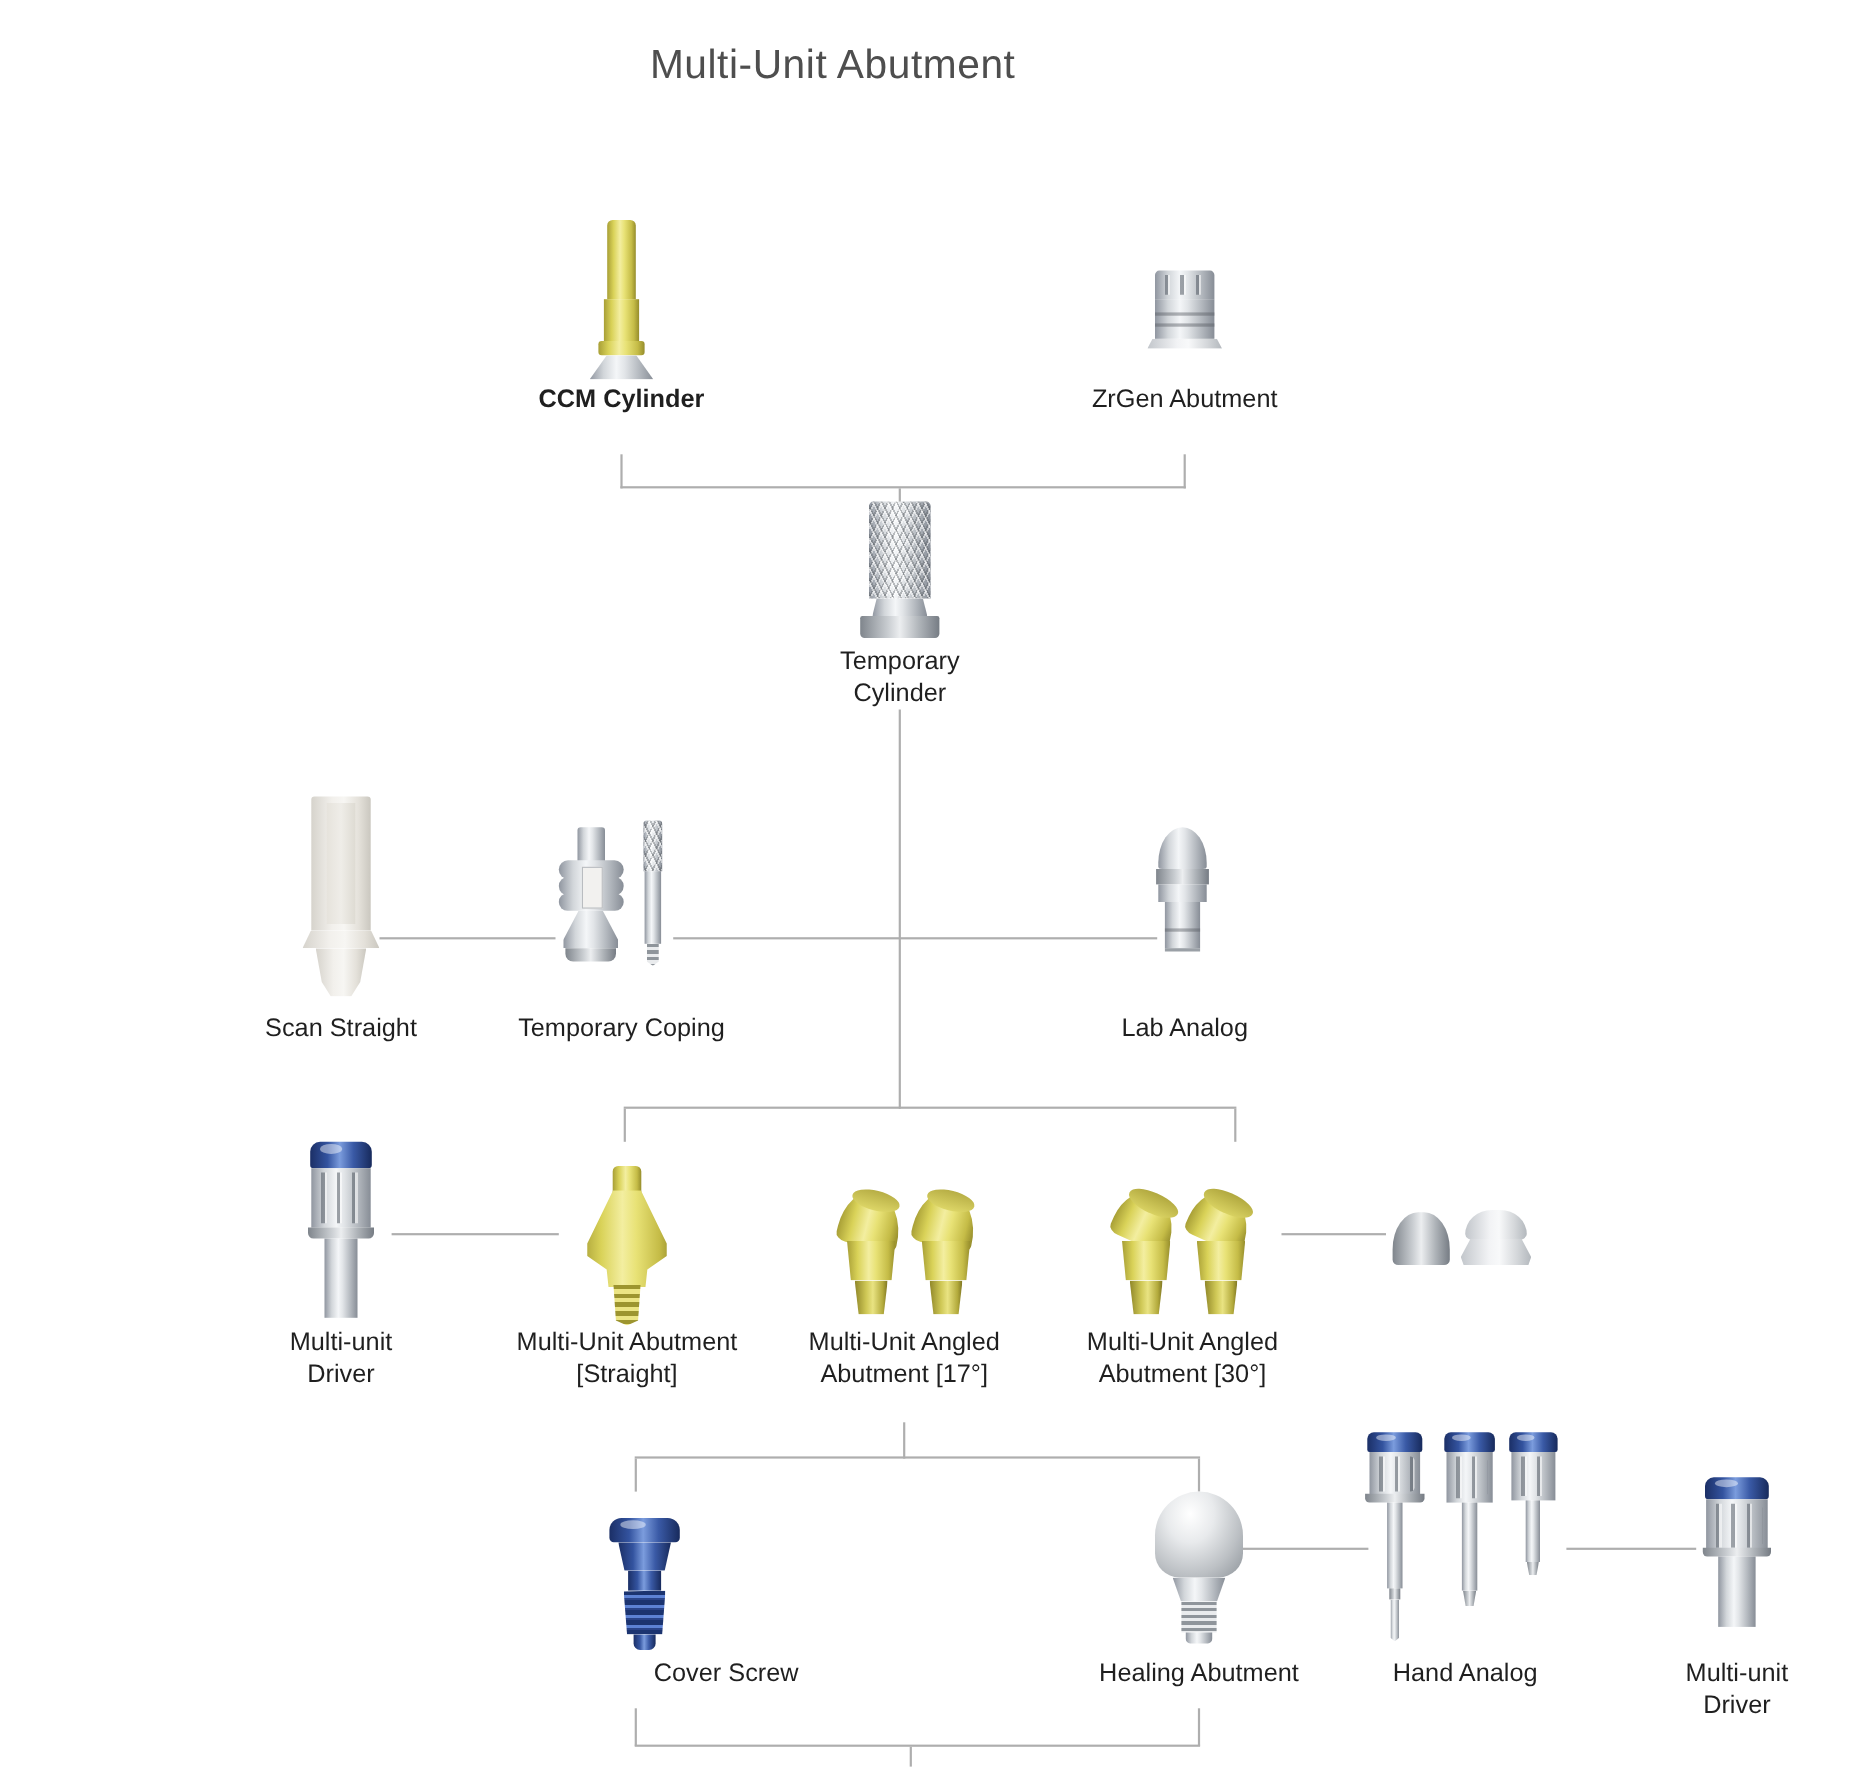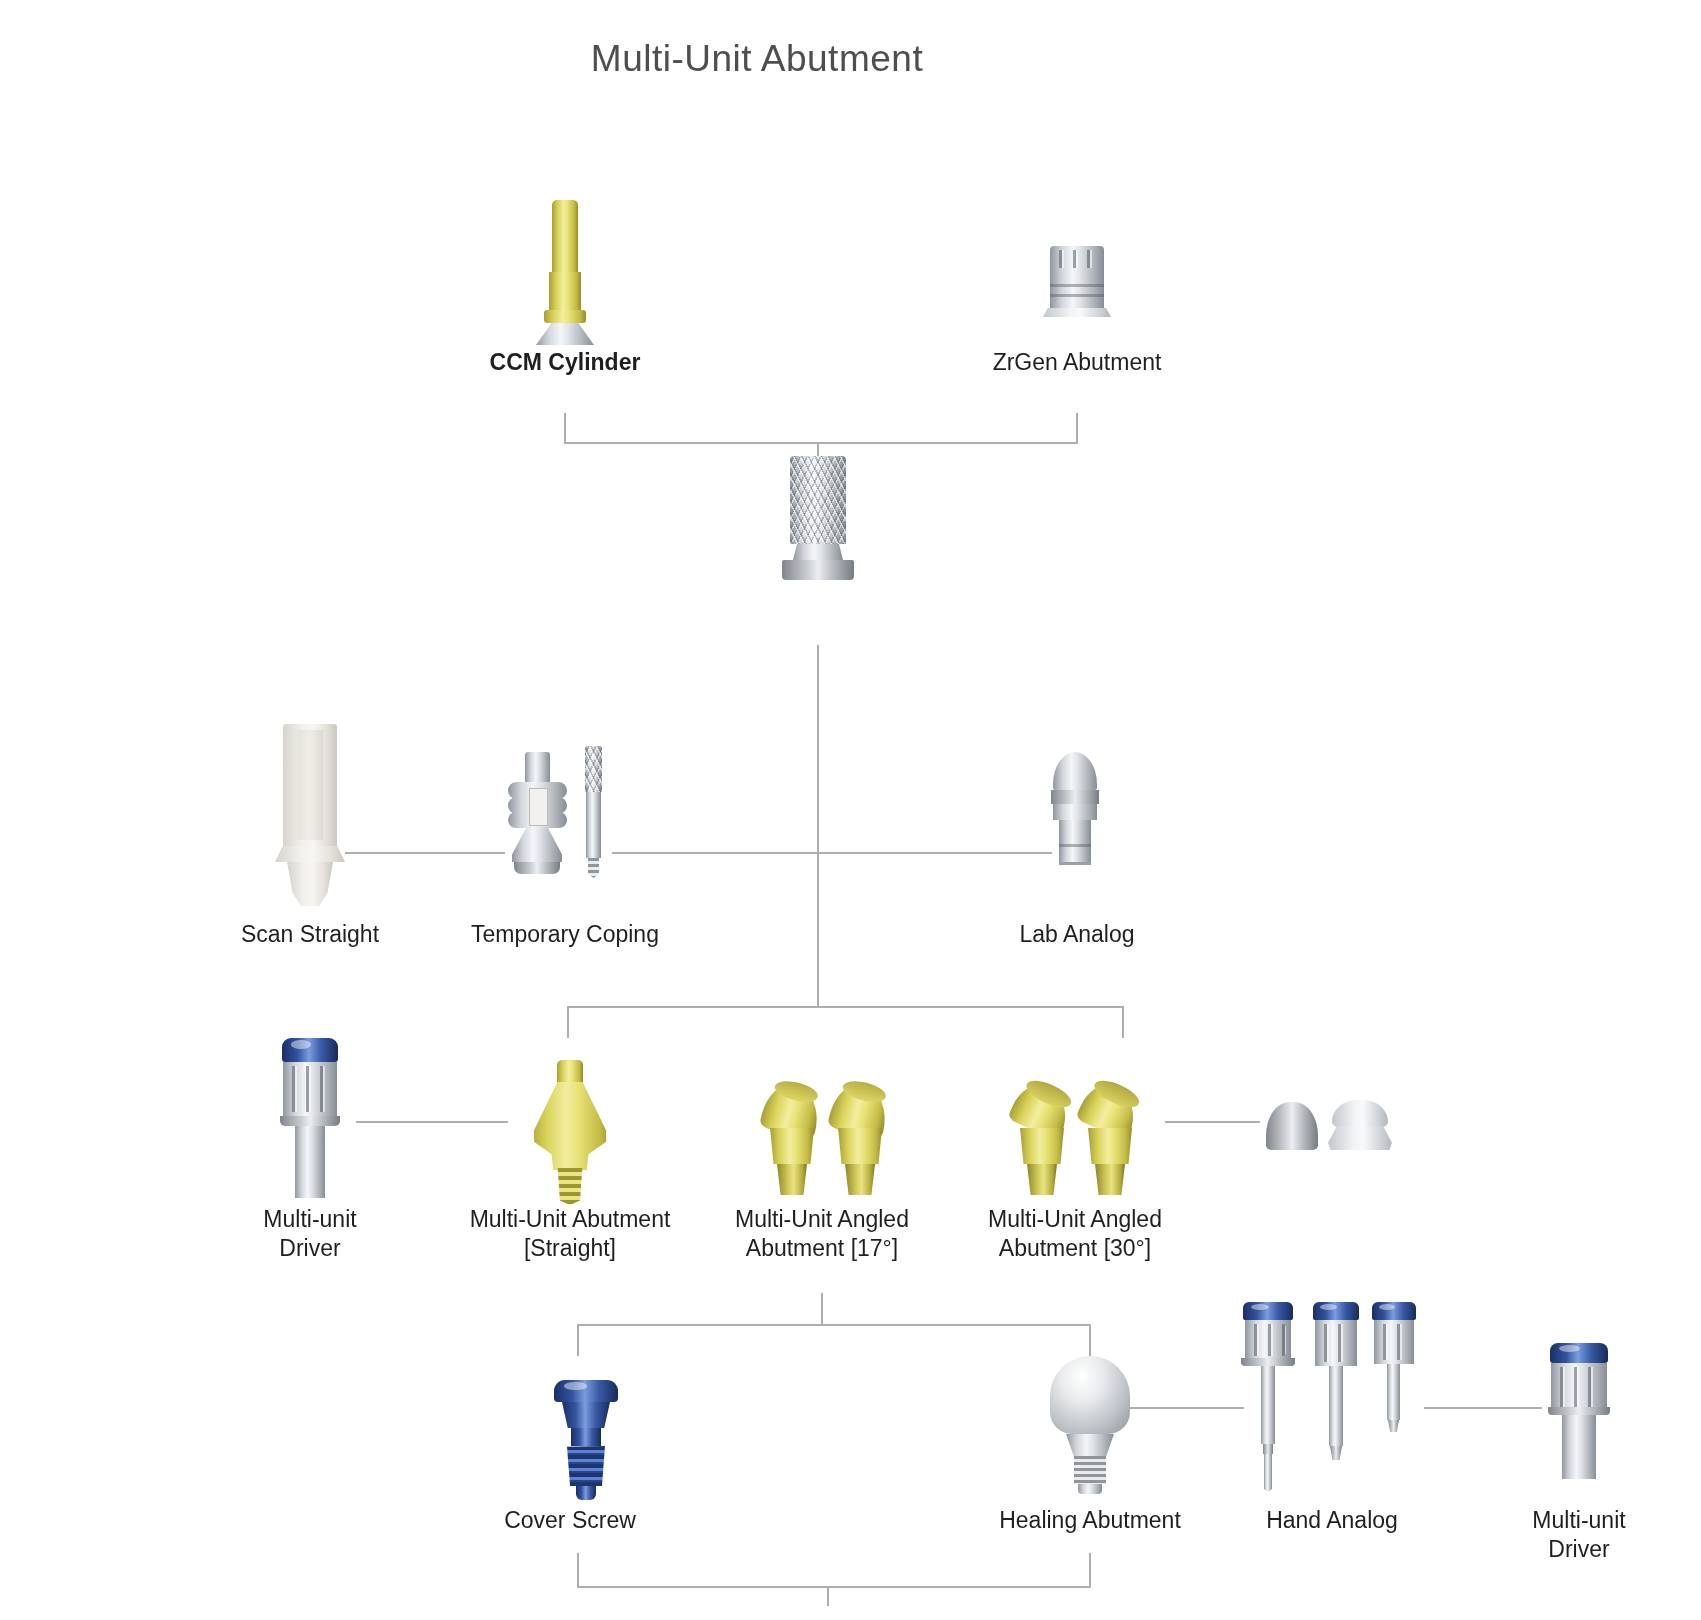--- a/index.html
+++ b/index.html
@@ -78,20 +78,22 @@
     <div class="part metal zr-grooves" style="left:3px;top:26px;width:54px;height:36px;"></div>
     <div class="part metal-lt" style="left:-4px;top:62px;width:68px;height:9px;clip-path:polygon(7% 0,93% 0,100% 100%,0 100%);"></div>
   </div>
   <div class="lbl" style="left:937px;top:348px;">ZrGen Abutment</div>
 
   <div class="comp" style="left:778px;top:456px;width:80px;height:126px;">
     <div class="part metal knurl" style="left:12px;top:0;width:56px;height:88px;border-radius:4px 4px 0 0;"></div>
     <div class="part metal" style="left:15px;top:88px;width:50px;height:16px;clip-path:polygon(8% 0,92% 0,100% 100%,0 100%);"></div>
     <div class="part metal-dk" style="left:4px;top:104px;width:72px;height:20px;border-radius:2px 2px 4px 4px;"></div>
   </div>
+  <div class="lbl" style="left:678px;top:586px;">Temporary
+Cylinder</div>
 
   <div class="comp" style="left:275px;top:724px;width:70px;height:182px;">
     <div class="part bone" style="left:8px;top:0;width:54px;height:122px;border-radius:3px 3px 0 0;">
       <div class="part" style="left:14px;top:6px;width:26px;height:110px;background:linear-gradient(90deg,#e6e3dc,#efede8 50%,#dedbd3);"></div>
     </div>
     <div class="part bone" style="left:0;top:122px;width:70px;height:16px;clip-path:polygon(11% 0,89% 0,100% 100%,0 100%);"></div>
     <div class="part bone" style="left:12px;top:138px;width:46px;height:44px;clip-path:polygon(0 0,100% 0,88% 70%,70% 100%,30% 100%,12% 70%);"></div>
   </div>
   <div class="lbl" style="left:170px;top:920px;">Scan Straight</div>
 
@@ -182,21 +184,21 @@
     </div>
   </div>
 
   <div class="comp" style="left:552px;top:1380px;width:68px;height:122px;">
     <div class="part navy cap-hl" style="left:2px;top:0;width:64px;height:22px;border-radius:11px 11px 4px 4px;"></div>
     <div class="part navy" style="left:10px;top:22px;width:48px;height:26px;clip-path:polygon(0 0,100% 0,88% 100%,12% 100%);"></div>
     <div class="part navy" style="left:19px;top:48px;width:30px;height:18px;"></div>
     <div class="part thread-b" style="left:15px;top:66px;width:38px;height:40px;clip-path:polygon(0 2%,100% 0,92% 100%,8% 100%);"></div>
     <div class="part navy" style="left:24px;top:106px;width:20px;height:14px;border-radius:0 0 6px 6px;"></div>
   </div>
-  <div class="lbl" style="left:430px;top:1506px;">Cover Screw</div>
+  <div class="lbl" style="left:446px;top:1506px;text-align:right;">Cover Screw</div>
 
   <div class="comp" style="left:1050px;top:1356px;width:80px;height:138px;">
     <div class="part" style="left:0;top:0;width:80px;height:78px;border-radius:40px 40px 22px 22px;background:radial-gradient(ellipse at 40% 26%,#ffffff 0%,#e8eaec 32%,#bcc0c4 68%,#8e949a 100%);"></div>
     <div class="part metal" style="left:16px;top:78px;width:48px;height:22px;clip-path:polygon(0 0,100% 0,84% 100%,16% 100%);"></div>
     <div class="part thread-m" style="left:24px;top:100px;width:32px;height:28px;"></div>
     <div class="part metal" style="left:28px;top:128px;width:24px;height:10px;border-radius:0 0 4px 4px;"></div>
   </div>
   <div class="lbl" style="left:950px;top:1506px;">Healing Abutment</div>
 
   <div class="comp" style="left:1230px;top:1302px;width:190px;height:196px;">

